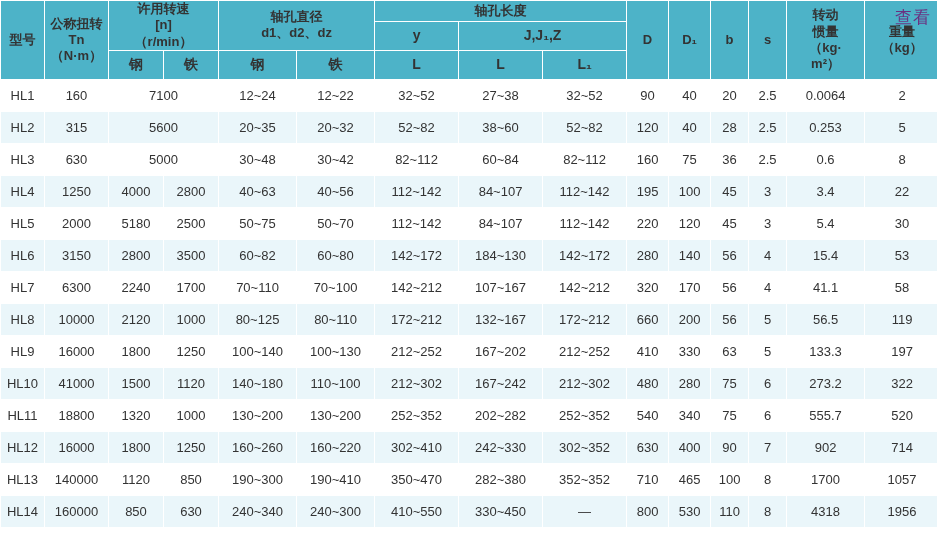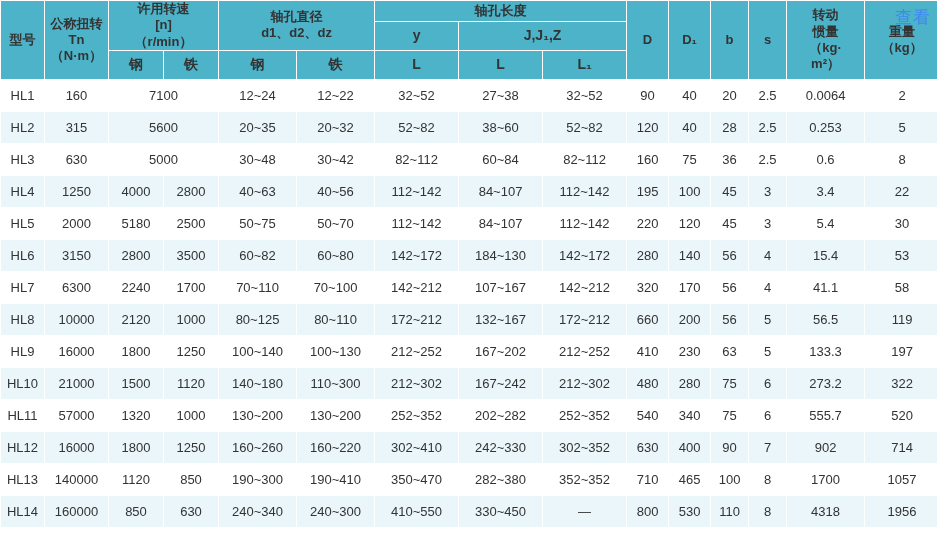--- a/index.html
+++ b/index.html
@@ -44,21 +44,21 @@
   }
   tbody tr.alt td {
     background: #eaf6fa;
   }
   .hdr-line { display: block; }
   .watermark {
     position: absolute;
     top: 6px;
     right: 6px;
     font-size: 17px;
-    color: #3b82f6;
+    color: #701a75;
     opacity: 0.85;
     letter-spacing: 1px;
     pointer-events: none;
     font-family: "Liberation Sans", sans-serif;
   }
   .wrap { position: relative; width: 937px; }
 </style>
 </head>
 <body>
 
@@ -266,46 +266,46 @@
           <td>HL9</td>
           <td>16000</td>
           <td>1800</td>
           <td>1250</td>
           <td>100~140</td>
           <td>100~130</td>
           <td>212~252</td>
           <td>167~202</td>
           <td>212~252</td>
           <td>410</td>
-          <td>230</td>
+          <td>330</td>
           <td>63</td>
           <td>5</td>
           <td>133.3</td>
           <td>197</td>
         </tr>
         <tr class="alt">
           <td>HL10</td>
-          <td>21000</td>
+          <td>41000</td>
           <td>1500</td>
           <td>1120</td>
           <td>140~180</td>
-          <td>110~300</td>
+          <td>110~100</td>
           <td>212~302</td>
           <td>167~242</td>
           <td>212~302</td>
           <td>480</td>
           <td>280</td>
           <td>75</td>
           <td>6</td>
           <td>273.2</td>
           <td>322</td>
         </tr>
         <tr>
           <td>HL11</td>
-          <td>57000</td>
+          <td>18800</td>
           <td>1320</td>
           <td>1000</td>
           <td>130~200</td>
           <td>130~200</td>
           <td>252~352</td>
           <td>202~282</td>
           <td>252~352</td>
           <td>540</td>
           <td>340</td>
           <td>75</td>

